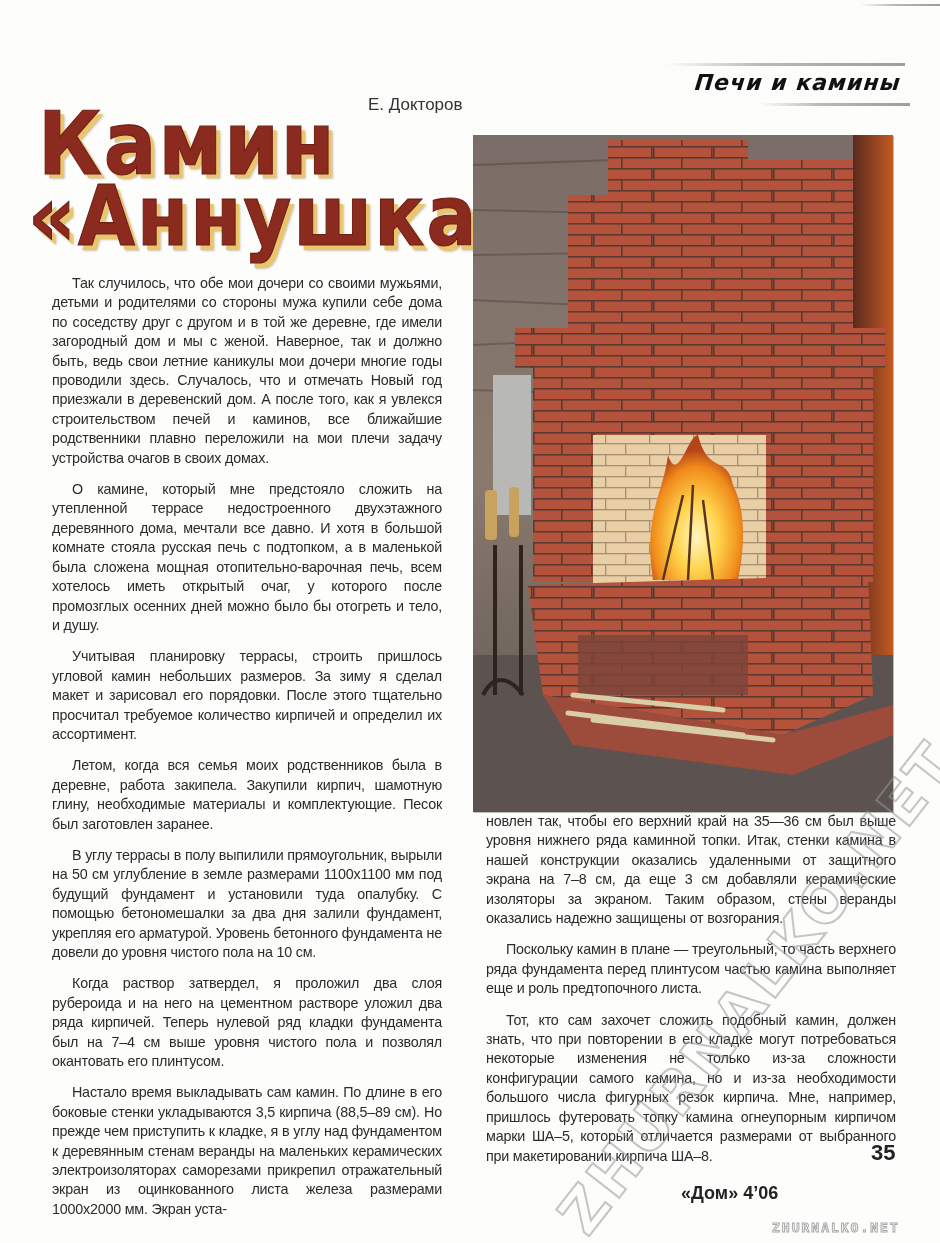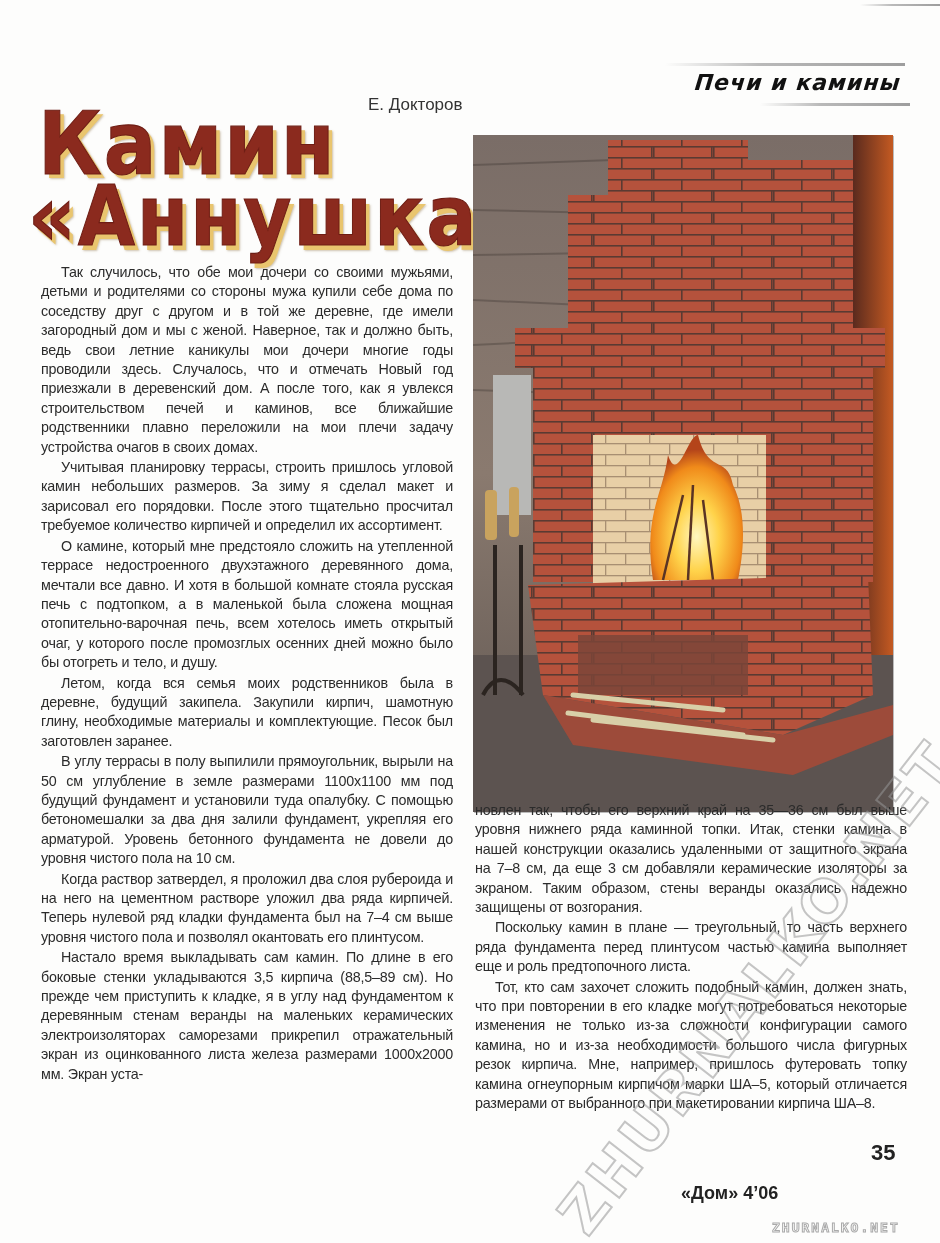--- a/index.html
+++ b/index.html
@@ -15,21 +15,21 @@
   .author { position:absolute; left:368px; top:95px; font-size:17px; color:#333; }
   .headline {
     position:absolute; left:38px; font-family:"DejaVu Sans", sans-serif; font-weight:bold;
     color:#8b2a1e; letter-spacing:2px;
     text-shadow: 4px 4px 0 #e9c56e, 5px 5px 2px rgba(120,90,40,0.35);
     -webkit-text-stroke:1px #6e1d14;
   }
   .headline.l1 { top:93px; font-size:78px; transform:scaleY(1.12); transform-origin:left top; }
   .headline.l2 { top:168px; left:28px; font-size:74px; transform:scaleY(1.12); transform-origin:left top; }
   .col { position:absolute; font-size:14.3px; line-height:19.4px; text-align:justify; color:#2b2b2b; letter-spacing:-0.2px; }
-  .col p { margin:1px; text-indent:20px; }
+  .col p { margin:12px; text-indent:20px; }
   .col-left { left:40px; top:262px; width:414px; }
   .col-right-bottom { left:474px; top:800px; width:434px; }
   .photo {
     position:absolute; left:473px; top:135px; width:420px; height:677px; overflow:hidden;
     background:#6e625d; box-shadow: 1px 1px 0 #bbb;
   }
   .footer-mag { position:absolute; left:681px; top:1183px; font-size:18px; font-weight:bold; color:#222; }
   .footer-page { position:absolute; left:871px; top:1140px; font-size:22px; font-weight:bold; color:#222; }
   .watermark {
     position:absolute; left:545px; top:990px; font-size:58px; font-weight:bold; letter-spacing:4px;
@@ -138,23 +138,23 @@
       <line x1="48" y1="410" x2="48" y2="560"></line>
       <path d="M10 560 C20 540 35 540 50 560"></path>
     </g>
     <rect x="12" y="355" width="12" height="50" rx="4" fill="#c9a35e"></rect>
     <rect x="36" y="352" width="10" height="50" rx="4" fill="#c9a35e"></rect>
   </svg>
 </div>
 
 <div class="col col-left">
   <p>Так случилось, что обе мои дочери со своими мужьями, детьми и родителями со стороны мужа купили себе дома по соседству друг с другом и в той же деревне, где имели загородный дом и мы с женой. Наверное, так и должно быть, ведь свои летние каникулы мои дочери многие годы проводили здесь. Случалось, что и отмечать Новый год приезжали в деревенский дом. А после того, как я увлекся строительством печей и каминов, все ближайшие родственники плавно переложили на мои плечи задачу устройства очагов в своих домах.</p>
+  <p>О камине, который мне предстояло сложить на утепленной террасе недостроенного двухэтажного деревянного дома, мечтали все давно. И хотя в большой комнате стояла русская печь с подтопком, а в маленькой была сложена мощная отопительно-варочная печь, всем хотелось иметь открытый очаг, у которого после промозглых осенних дней можно было бы отогреть и тело, и душу.</p>
   <p>Учитывая планировку террасы, строить пришлось угловой камин небольших размеров. За зиму я сделал макет и зарисовал его порядовки. После этого тщательно просчитал требуемое количество кирпичей и определил их ассортимент.</p>
-  <p>О камине, который мне предстояло сложить на утепленной террасе недостроенного двухэтажного деревянного дома, мечтали все давно. И хотя в большой комнате стояла русская печь с подтопком, а в маленькой была сложена мощная отопительно-варочная печь, всем хотелось иметь открытый очаг, у которого после промозглых осенних дней можно было бы отогреть и тело, и душу.</p>
-  <p>Летом, когда вся семья моих родственников была в деревне, будущий закипела. Закупили кирпич, шамотную глину, необходимые материалы и комплектующие. Песок был заготовлен заранее.</p>
+  <p>Летом, когда вся семья моих родственников была в деревне, работа закипела. Закупили кирпич, шамотную глину, необходимые материалы и комплектующие. Песок был заготовлен заранее.</p>
   <p>В углу террасы в полу выпилили прямоугольник, вырыли на 50 см углубление в земле размерами 1100х1100 мм под будущий фундамент и установили туда опалубку. С помощью бетономешалки за два дня залили фундамент, укрепляя его арматурой. Уровень бетонного фундамента не довели до уровня чистого пола на 10 см.</p>
   <p>Когда раствор затвердел, я проложил два слоя рубероида и на него на цементном растворе уложил два ряда кирпичей. Теперь нулевой ряд кладки фундамента был на 7–4 см выше уровня чистого пола и позволял окантовать его плинтусом.</p>
   <p>Настало время выкладывать сам камин. По длине в его боковые стенки укладываются 3,5 кирпича (88,5–89 см). Но прежде чем приступить к кладке, я в углу над фундаментом к деревянным стенам веранды на маленьких керамических электроизоляторах саморезами прикрепил отражательный экран из оцинкованного листа железа размерами 1000х2000 мм. Экран уста-</p>
 </div>
 
 <div class="col col-right-bottom">
   <p style="text-indent:0;">новлен так, чтобы его верхний край на 35—36 см был выше уровня нижнего ряда каминной топки. Итак, стенки камина в нашей конструкции оказались удаленными от защитного экрана на 7–8 см, да еще 3 см добавляли керамические изоляторы за экраном. Таким образом, стены веранды оказались надежно защищены от возгорания.</p>
   <p>Поскольку камин в плане — треугольный, то часть верхнего ряда фундамента перед плинтусом частью камина выполняет еще и роль предтопочного листа.</p>
   <p>Тот, кто сам захочет сложить подобный камин, должен знать, что при повторении в его кладке могут потребоваться некоторые изменения не только из-за сложности конфигурации самого камина, но и из-за необходимости большого числа фигурных резок кирпича. Мне, например, пришлось футеровать топку камина огнеупорным кирпичом марки ША–5, который отличается размерами от выбранного при макетировании кирпича ША–8.</p>
 </div>

